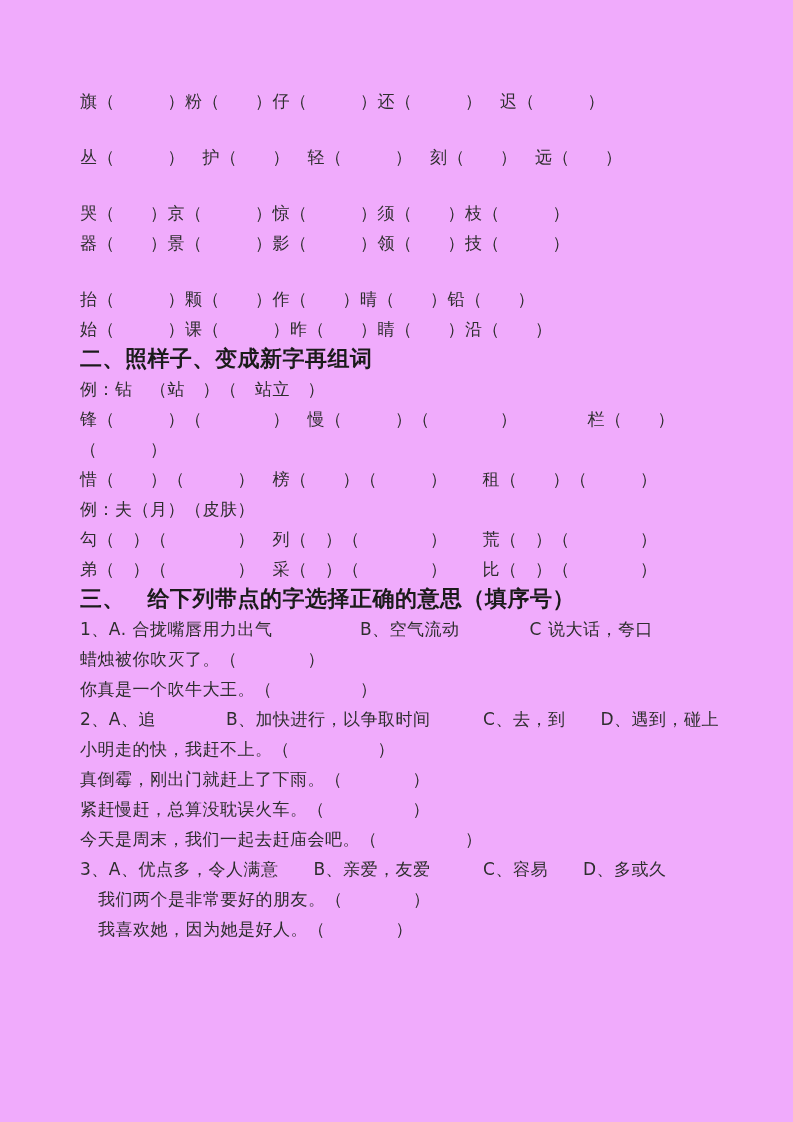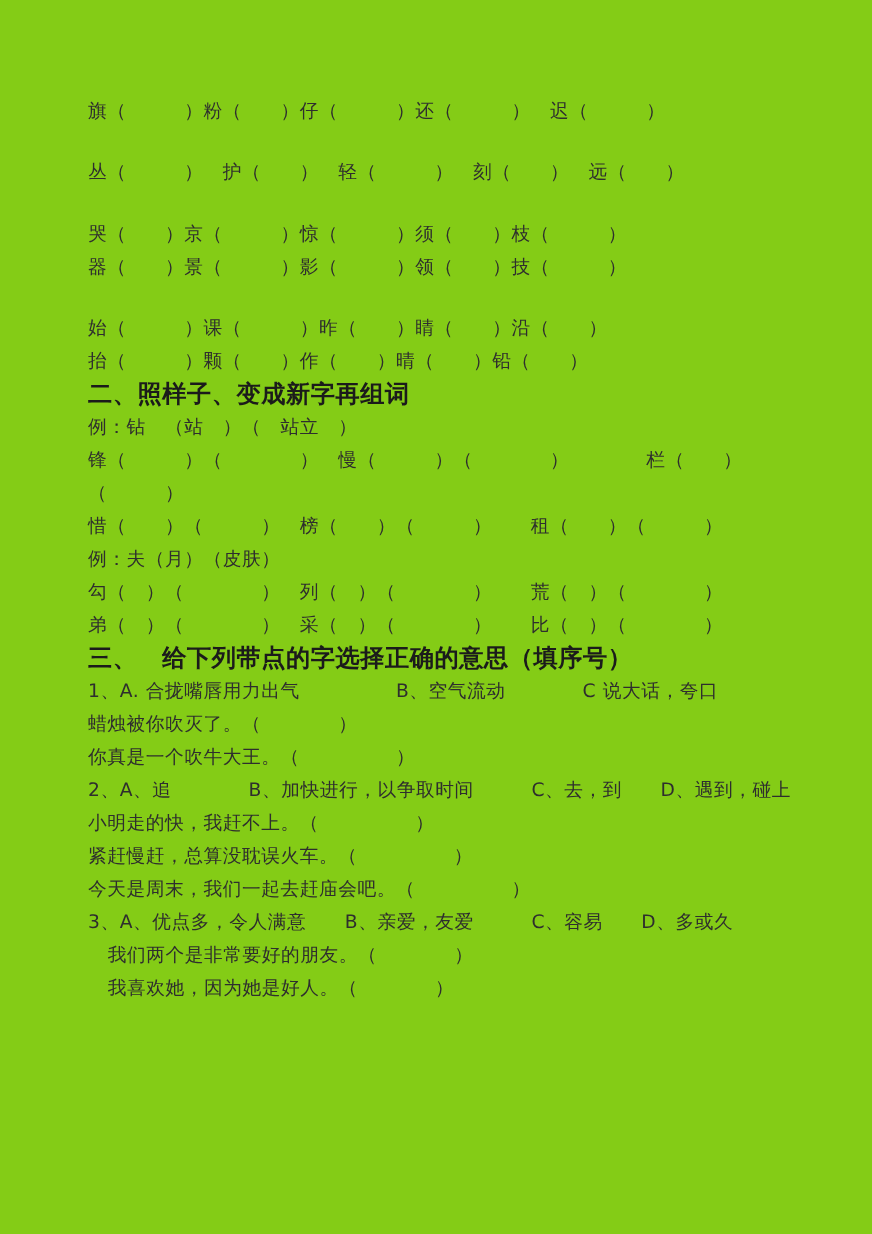--- a/index.html
+++ b/index.html
@@ -1,21 +1,21 @@
 <!DOCTYPE html>
 <html><head>
 <meta charset="utf-8">
 <style>
   * { margin: 0; padding: 0; box-sizing: border-box; }
   html, body { background: #ffffff; }
   .page {
     position: relative;
     width: 793px;
     height: 1122px;
-    background: #84cc16;
+    background: #f0abfc;
     font-family: "DejaVu Sans", sans-serif;
     color: #2e2e2e;
     overflow: hidden;
   }
   .content {
     position: absolute;
     left: 80px;
     top: 86px;
     width: 660px;
   }
@@ -41,22 +41,22 @@
   <div class="content">
 
     <div>
       <div class="line">旗（　　　）粉（　　）仔（　　　）还（　　　）　迟（　　　）</div>
       <div class="group-gap"></div>
       <div class="line">丛（　　　）　护（　　）　轻（　　　）　刻（　　）　远（　　）</div>
       <div class="group-gap"></div>
       <div class="line">哭（　　）京（　　　）惊（　　　）须（　　）枝（　　　）</div>
       <div class="line">器（　　）景（　　　）影（　　　）领（　　）技（　　　）</div>
       <div class="group-gap"></div>
+      <div class="line">抬（　　　）颗（　　）作（　　）晴（　　）铅（　　）</div>
       <div class="line">始（　　　）课（　　　）昨（　　）睛（　　）沿（　　）</div>
-      <div class="line">抬（　　　）颗（　　）作（　　）晴（　　）铅（　　）</div>
     </div>
 
     <div>
       <div class="line heading">二、照样子、变成新字再组词</div>
       <div class="line">例：钻　（站　）（　站立　）</div>
       <div class="line">锋（　　　）（　　　　）　慢（　　　）（　　　　）　　　　栏（　　）</div>
       <div class="line">（　　　）</div>
       <div class="line">惜（　　）（　　　）　榜（　　）（　　　）　　租（　　）（　　　）</div>
       <div class="line">例：夫（月）（皮肤）</div>
       <div class="line">勾（　）（　　　　）　列（　）（　　　　）　　荒（　）（　　　　）</div>
@@ -68,20 +68,21 @@
 
       <div>
         <div class="line">1、A. 合拢嘴唇用力出气　　　　　B、空气流动　　　　C 说大话，夸口</div>
         <div class="line">蜡烛被你吹灭了。（　　　　）</div>
         <div class="line">你真是一个吹牛大王。（　　　　　）</div>
       </div>
 
       <div>
         <div class="line">2、A、追　　　　B、加快进行，以争取时间　　　C、去，到　　D、遇到，碰上</div>
         <div class="line">小明走的快，我赶不上。（　　　　　）</div>
+        <div class="line">真倒霉，刚出门就赶上了下雨。（　　　　）</div>
         <div class="line">紧赶慢赶，总算没耽误火车。（　　　　　）</div>
         <div class="line">今天是周末，我们一起去赶庙会吧。（　　　　　）</div>
       </div>
 
       <div>
         <div class="line">3、A、优点多，令人满意　　B、亲爱，友爱　　　C、容易　　D、多或久</div>
         <div class="line indent">我们两个是非常要好的朋友。（　　　　）</div>
         <div class="line indent">我喜欢她，因为她是好人。（　　　　）</div>
       </div>
     </div>

